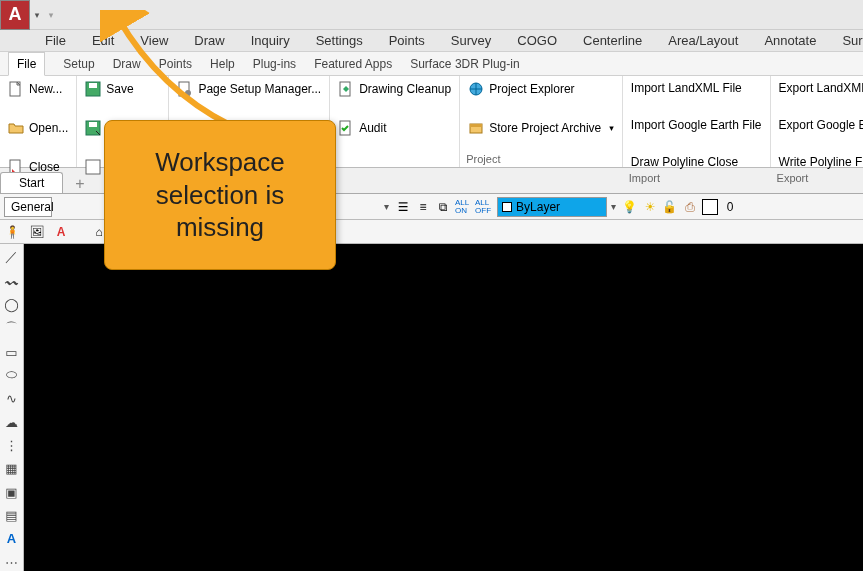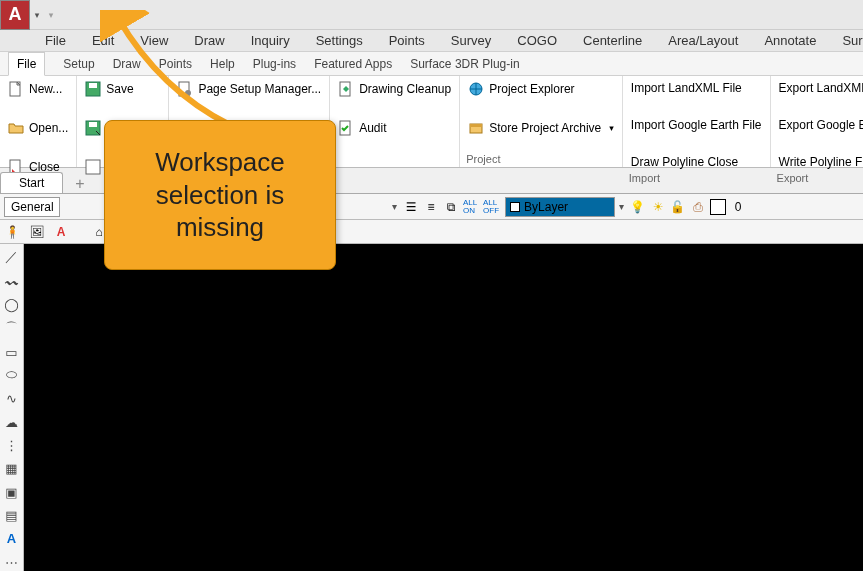--- a/index.html
+++ b/index.html
@@ -23,25 +23,25 @@
 .ribbon-group-label { text-align: left; color: #666; font-size: 11px; padding-top: 2px; }
 .ribbon-item { display: flex; align-items: center; gap: 5px; white-space: nowrap; cursor: pointer; padding: 1px 2px; }
 .ri-icon { width: 16px; height: 16px; display: inline-flex; align-items: center; justify-content: center; }
 .no-label .ribbon-group-label { visibility: hidden; }
 
 .tabwell { height: 26px; background: #f0f0f0; display: flex; align-items: flex-end; border-bottom: 1px solid #aaa; }
 .tabwell .tab { background: #fff; border: 1px solid #aaa; border-bottom: none; padding: 3px 18px; font-size: 12px; border-radius: 3px 3px 0 0; }
 .tabwell .plus { margin-left: 6px; color: #888; font-size: 16px; padding: 0 6px; cursor: pointer; }
 
 .props-row { height: 26px; background: #f5f5f5; display: flex; align-items: center; border-bottom: 1px solid #bbb; padding: 0 4px; gap: 6px; }
-.layer-sel { width: 56px; padding: 0 6px; display: inline-block; line-height: 18px; }
+.layer-sel { width: 48px; padding: 0 6px; display: inline-block; line-height: 18px; }
 .mini-icons { display: flex; gap: 4px; align-items: center; }
 .mini-icons span { width: 16px; height: 16px; display: inline-flex; align-items: center; justify-content: center; font-size: 12px; }
 .bylayer-row { display: flex; align-items: center; gap: 4px; }
-.bylayer-sel { width: 110px; padding: 0 4px; height: 20px; border: 1px solid #999; display: flex; align-items: center; gap: 4px; background: #0369a1; }
+.bylayer-sel { width: 110px; padding: 0 4px; height: 20px; border: 1px solid #999; display: flex; align-items: center; gap: 4px; background: #0ea5e9; }
 .tiny-color { width: 10px; height: 10px; border: 1px solid #000; background: #fff; }
 
 .obj-icons-row { height: 24px; background: #f5f5f5; display: flex; align-items: center; padding-left: 4px; gap: 6px; border-bottom: 1px solid #bbb; }
 .obj-icons-row span { width: 18px; height: 18px; display: inline-flex; align-items: center; justify-content: center; }
 
 .workspace { display: flex; height: calc(571px - 30px - 22px - 24px - 92px - 26px - 26px - 24px); }
 .tool-palette { width: 24px; background: #f5f5f5; border-right: 1px solid #bbb; display: flex; flex-direction: column; align-items: center; gap: 6px; padding-top: 4px; }
 .tool-palette span { width: 18px; height: 18px; display: inline-flex; align-items: center; justify-content: center; color: #444; font-size: 13px; cursor: pointer; }
 .canvas { flex: 1; background: #000; }
 

